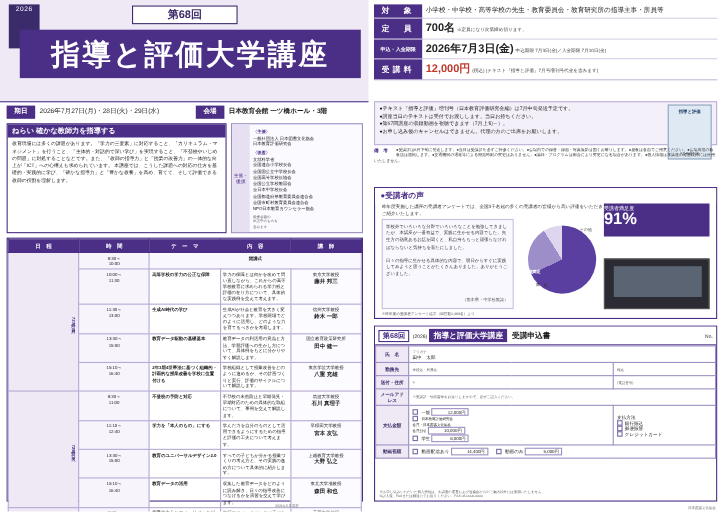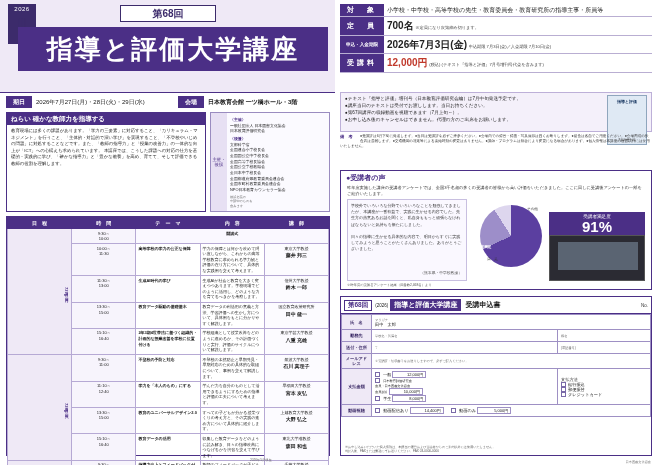--- a/index.html
+++ b/index.html
@@ -86,22 +86,22 @@
               padding:2px 5px; }
   .voices-sub { font-size:4.2px; padding:0 6px 2px; line-height:1.4; color:#333; }
   .quotebox { position:absolute; left:6px; top:28px; width:120px; height:82px;
               border:0.6px solid #c8bfe0; background:#faf8ff; padding:3px;
               font-size:4px; line-height:1.55; color:#333; }
   .quote-sign { position:absolute; right:4px; bottom:3px; font-size:3.8px; color:#555; }
   .pie-wrap { position:absolute; left:132px; top:30px; width:76px; height:76px; }
   .pie { width:62px; height:62px; border-radius:50%; margin:4px auto 0;
          background: conic-gradient(#5b3fa0 0 68%, #9d8ec9 68% 91%, #ddd6ee 91% 100%); }
   .pie-lab { position:absolute; font-size:3.6px; color:#333; }
-  .satbox { position:absolute; right:6px; top:41px; width:96px; height:30px;
-            background:#4b2f86; color:#fff; text-align:center; }
+  .satbox { position:absolute; right:6px; top:14px; width:96px; height:30px;
+            background:#4b2f86; color:#fff; text-align:left; }
   .satbox .st { font-size:4.6px; padding-top:2px; }
   .satbox .sv { font-size:15px; font-weight:bold; line-height:16px; }
   .photo { position:absolute; right:6px; top:64px; width:96px; height:46px;
            background:#2b2b33; border:0.6px solid #555; }
   .photo .scr { position:absolute; left:8px; top:6px; width:80px; height:28px;
                 background:#5a6472; }
   .voices-foot { position:absolute; left:6px; bottom:2px; font-size:3.3px; color:#555; }
 
   
   .prog { position:absolute; left:6px; top:216px; width:324px; height:240px;

